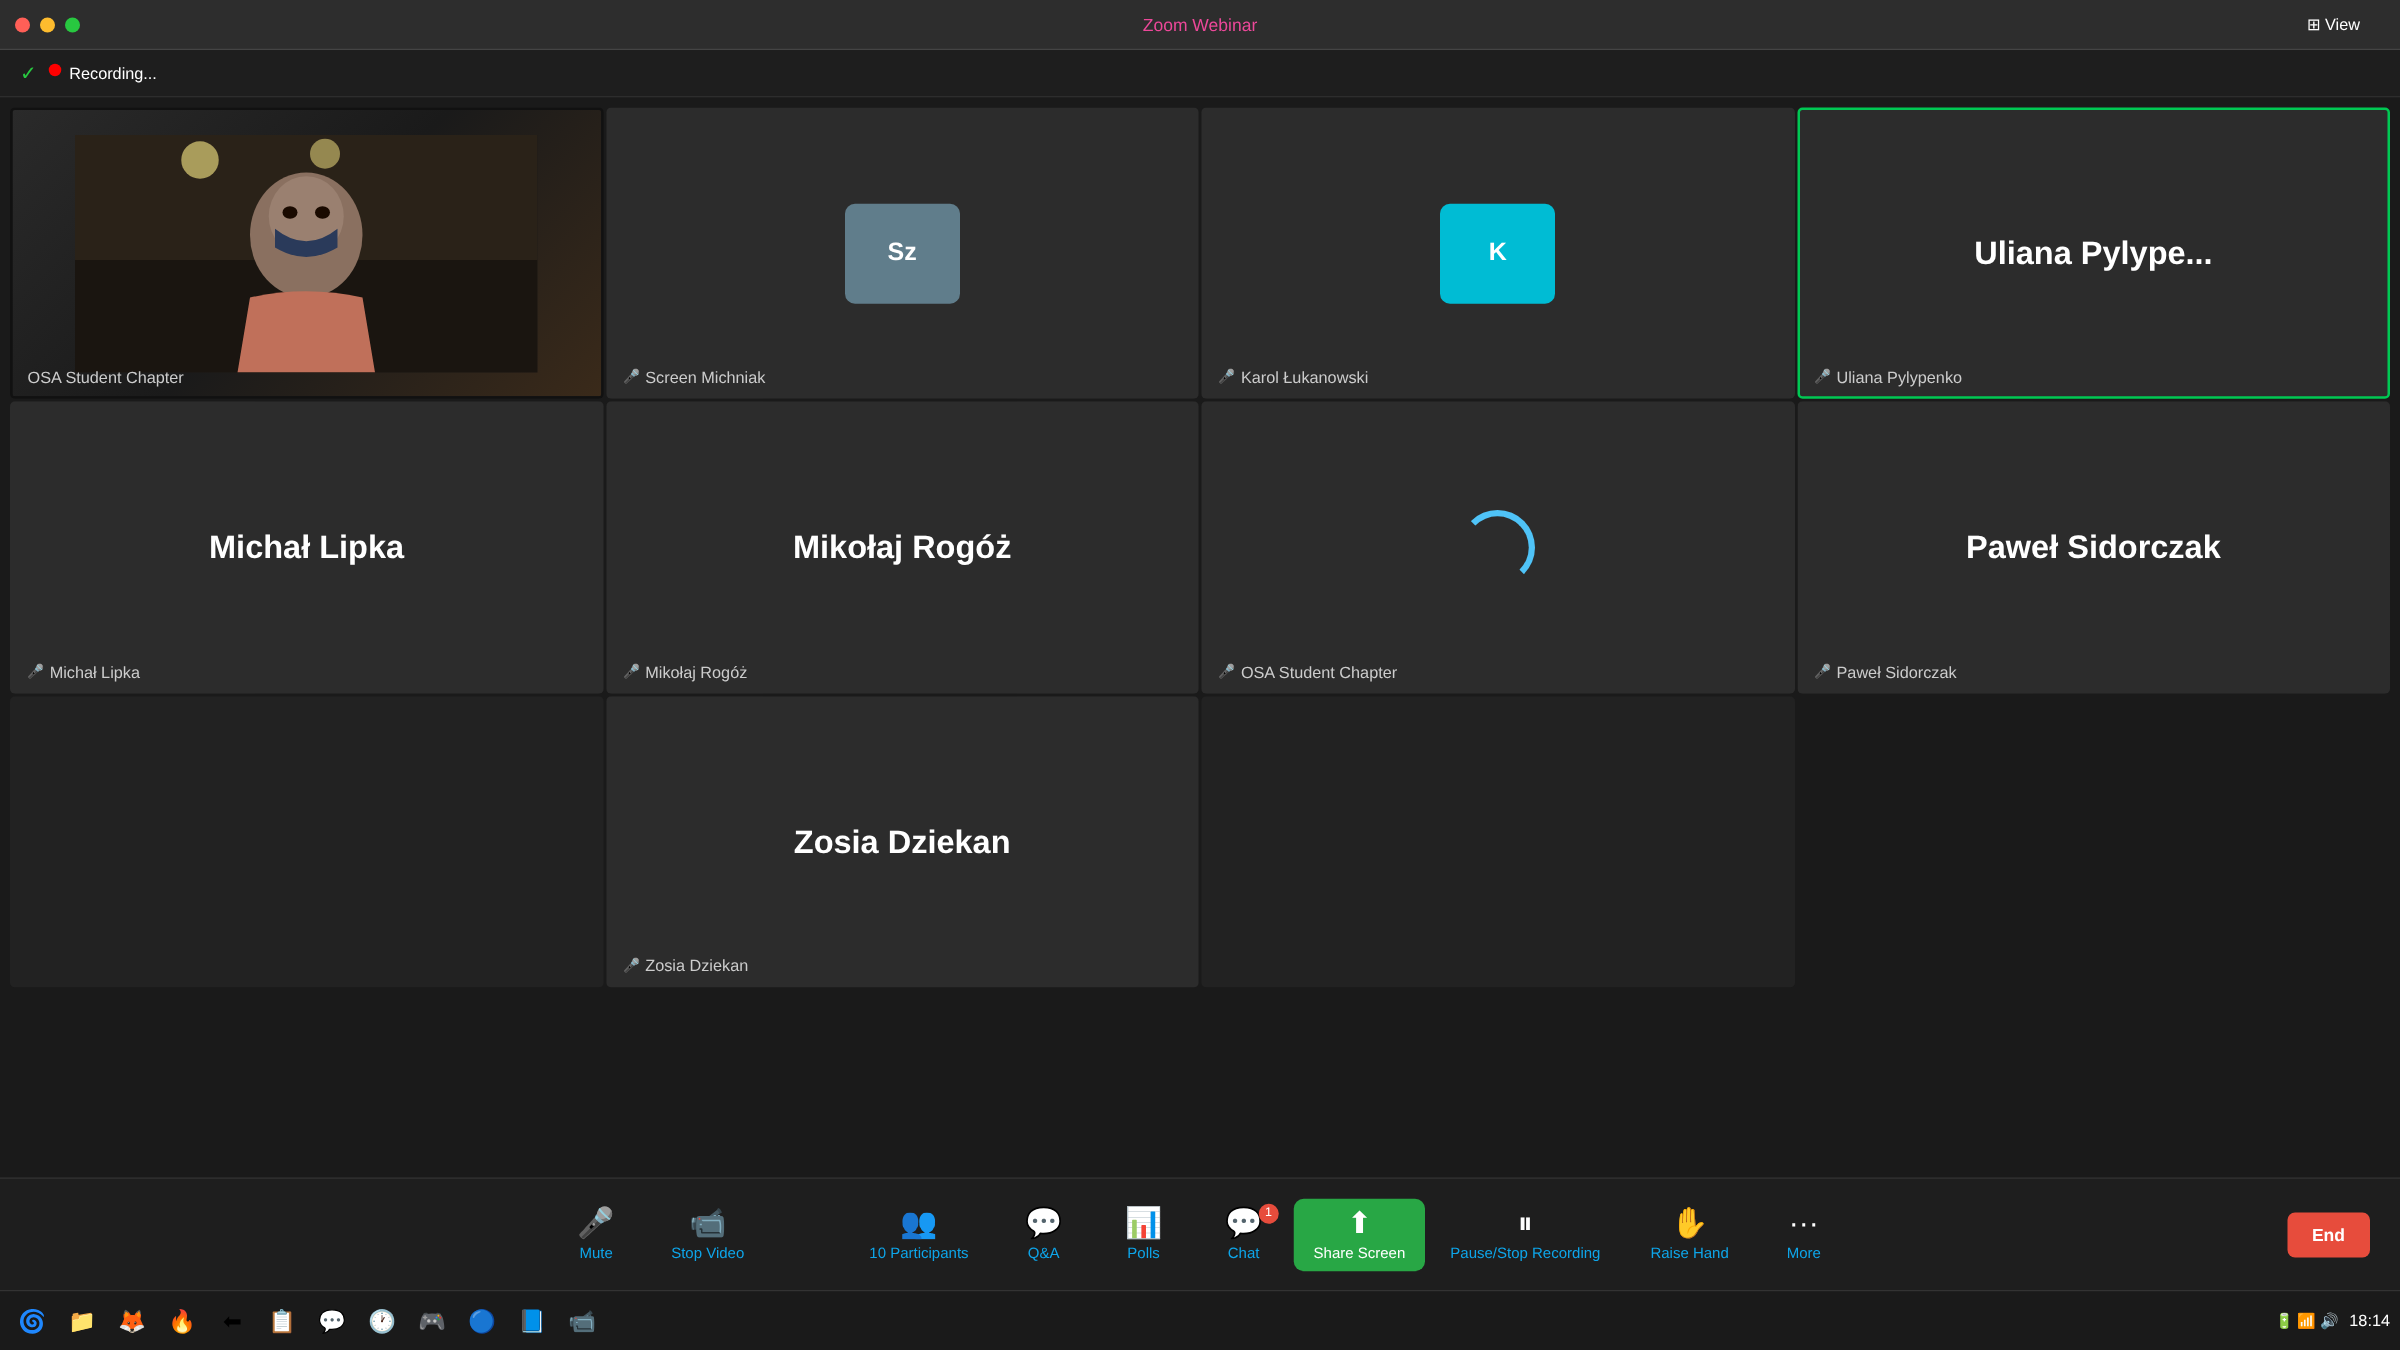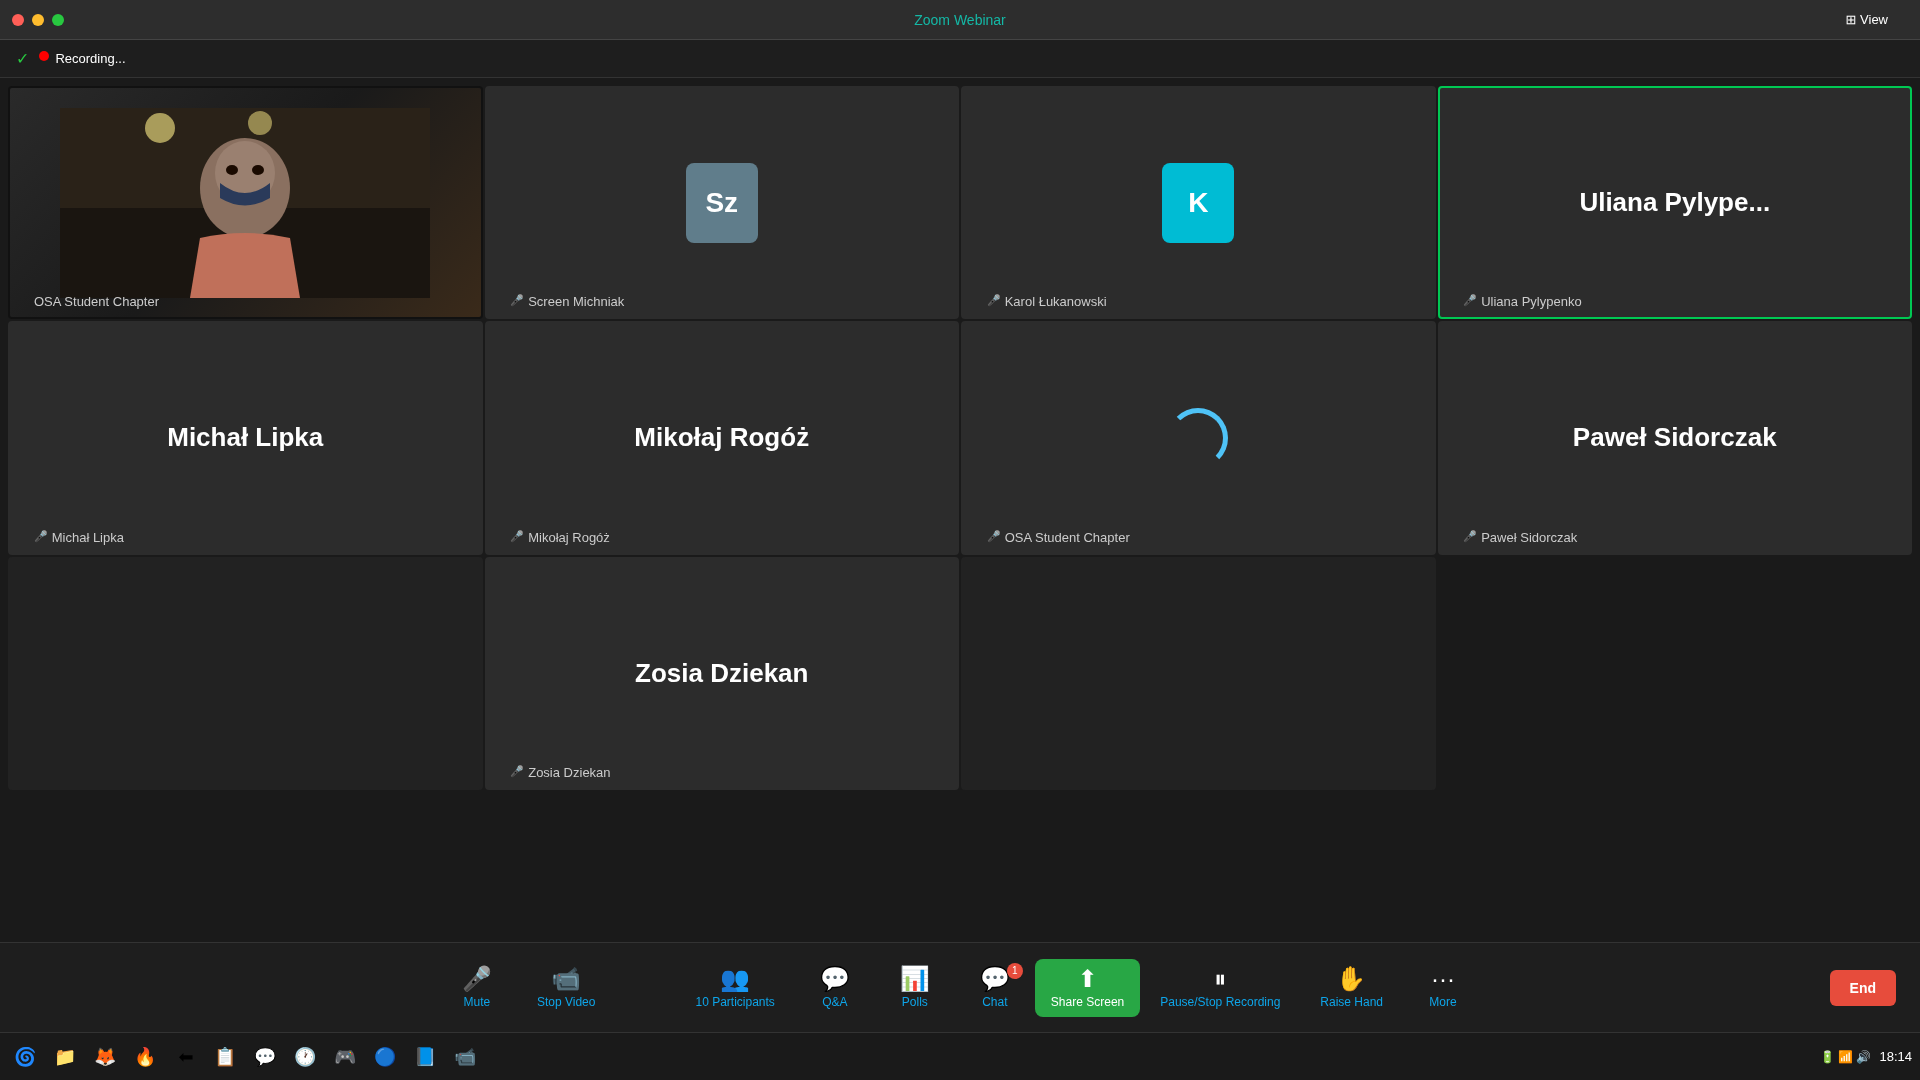--- a/index.html
+++ b/index.html
@@ -16,21 +16,21 @@
     .title-bar {
       height: 40px;
       background: #2d2d2d;
       display: flex;
       align-items: center;
       justify-content: center;
       position: relative;
       border-bottom: 1px solid #444;
     }
     .title-bar-title {
-      color: #14b8a6;
+      color: #ec4899;
       font-size: 14px;
       font-weight: 500;
     }
     .title-bar-controls {
       position: absolute;
       left: 12px;
       display: flex;
       gap: 8px;
       align-items: center;
     }
@@ -106,37 +106,38 @@
 
     .participant-name-center {
       color: #fff;
       font-size: 26px;
       font-weight: 700;
       text-align: right;
     }
     .participant-label {
       position: absolute;
       bottom: 8px;
-      left: 24px;
+      left: 12px;
       color: #ccc;
       font-size: 13px;
       display: flex;
+      align-items: center;
       gap: 4px;
     }
     .mute-icon {
       color: #e74c3c;
       font-size: 11px;
     }
     .avatar-circle {
-      width: 72px; height: 80px;
+      width: 92px; height: 80px;
       border-radius: 8px;
       display: flex;
       align-items: center;
       justify-content: center;
-      font-size: 28px;
+      font-size: 20px;
       font-weight: 700;
       color: #fff;
       margin-bottom: 0;
     }
     .avatar-sz { background: #607d8b; }
     .avatar-k  { background: #00bcd4; }
 
     .loading-spinner {
       width: 60px; height: 60px;
       border: 5px solid transparent;

